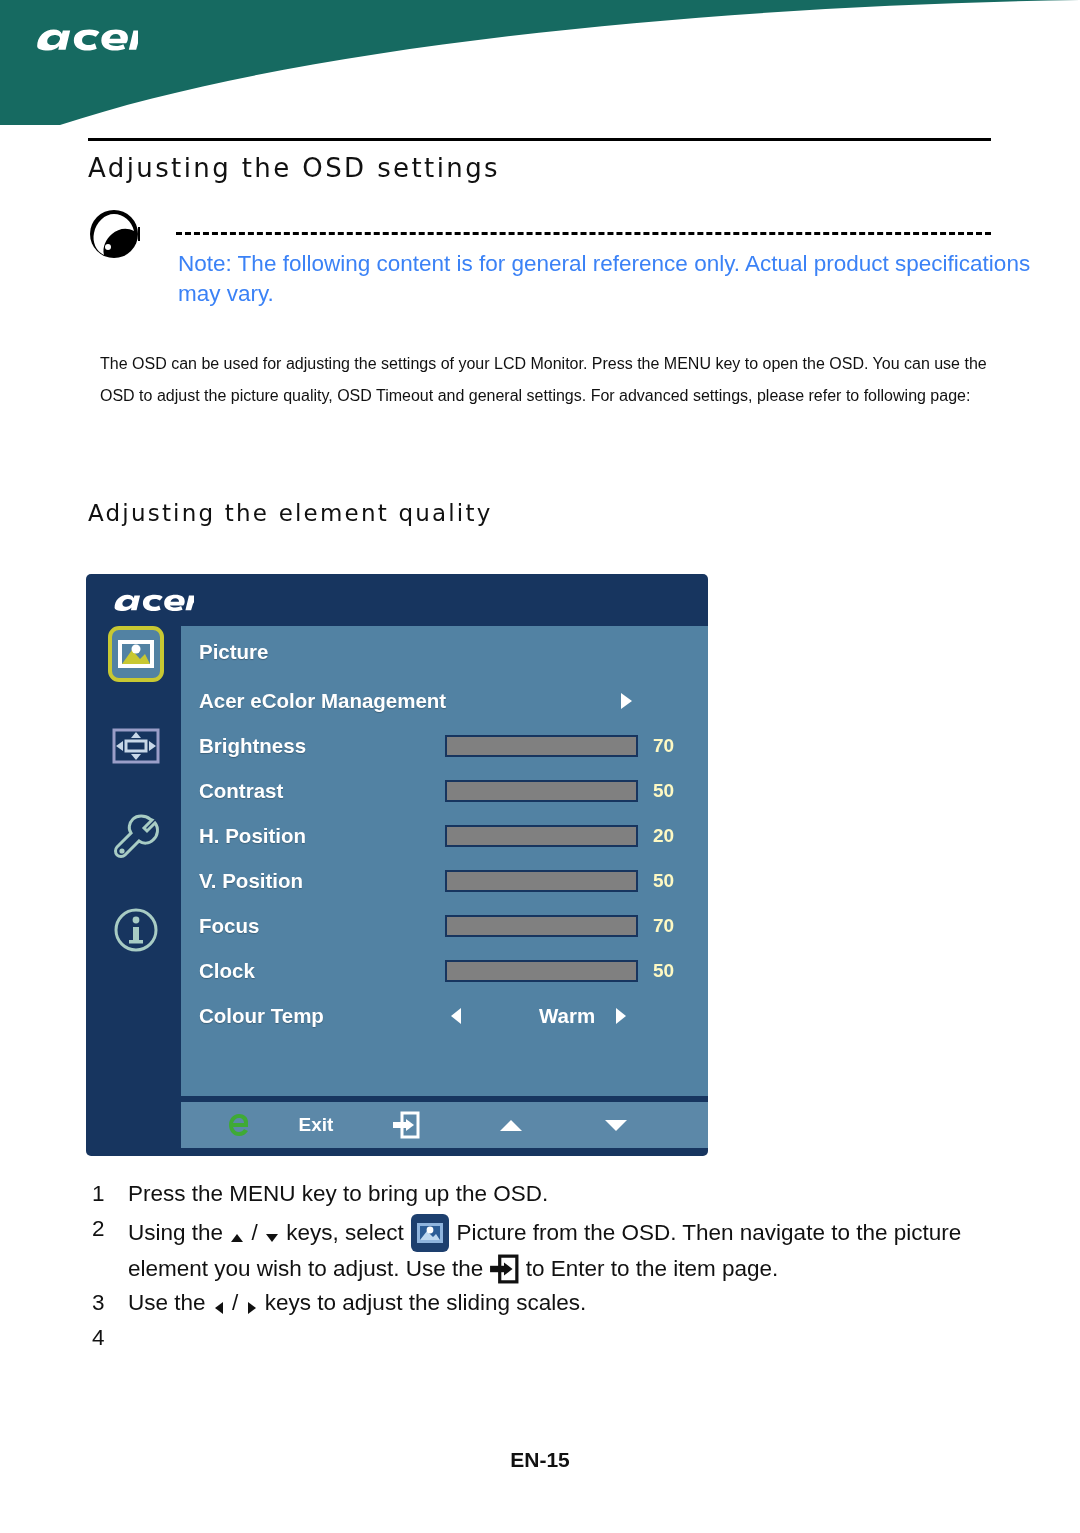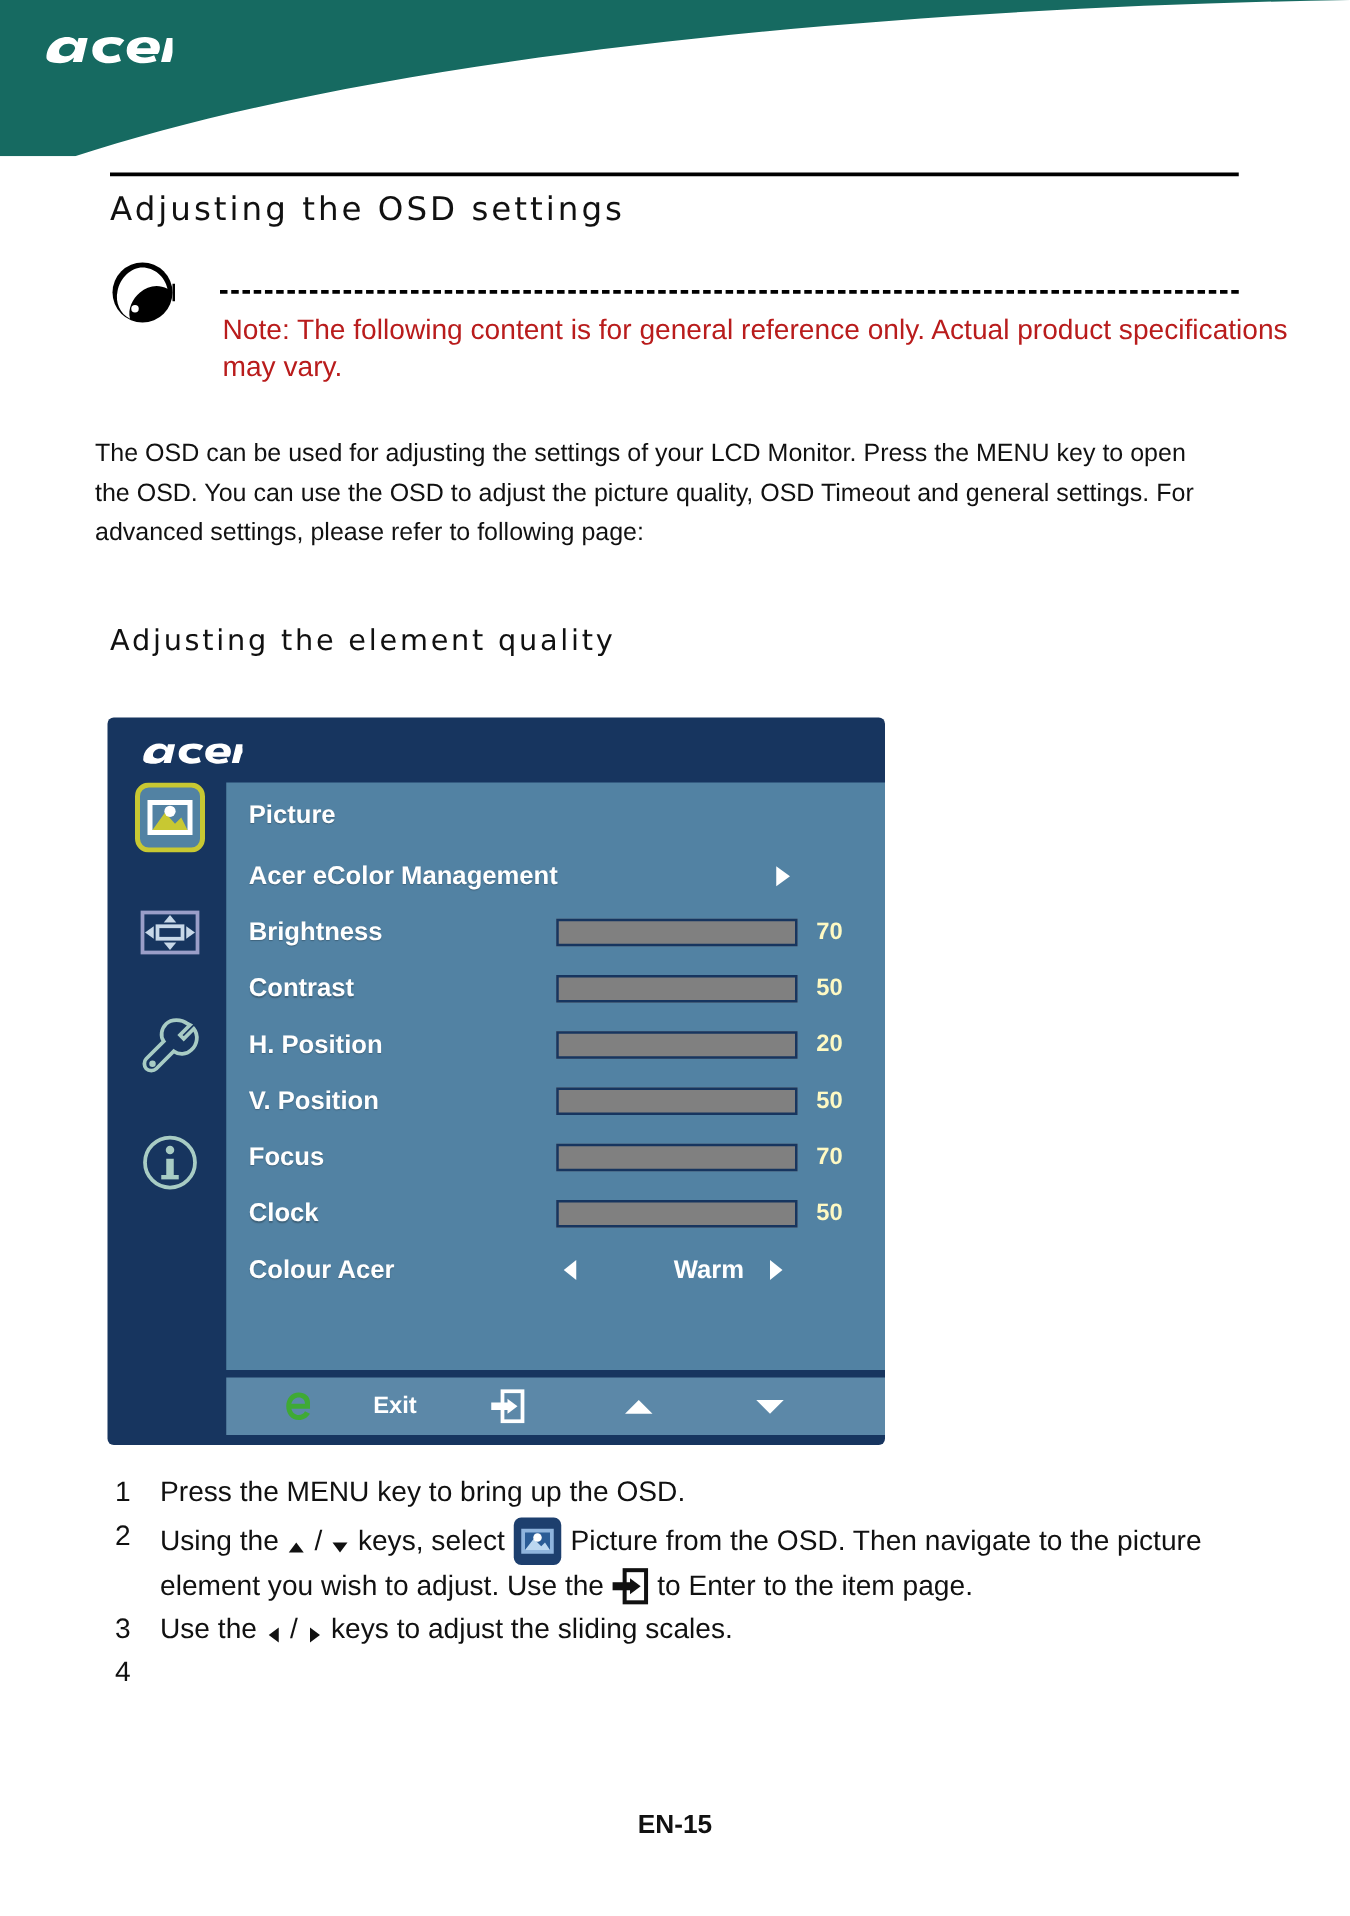--- a/index.html
+++ b/index.html
@@ -74,29 +74,29 @@
     left: 88px; top: 27px;
     width: 815px;
     border-top: 3px dashed #000000;
   }
   .note-text {
     position: absolute;
     left: 90px; top: 44px;
     width: 880px;
     font-size: 22.5px;
     line-height: 30px;
-    color: #b91c1c;
+    color: #3b82f6;
     font-family: "Liberation Sans", sans-serif;
   }
 
   .body-para {
     position: absolute;
-    left: 76px; top: 348px;
+    left: 100px; top: 348px;
     width: 905px;
-    font-size: 20px;
+    font-size: 16px;
     line-height: 31.5px;
     color: #111111;
   }
 
   h2.sub-title {
     position: absolute;
     left: 88px; top: 500px;
     margin: 0;
     font-size: 23px;
     font-weight: 400;
@@ -431,21 +431,21 @@
 
         <div class="osd-row">
           <span class="osd-label">Clock</span>
           <span class="osd-bar">
             <span class="osd-bar-fill" style="width: 50%;"></span>
           </span>
           <span class="osd-value">50</span>
         </div>
 
         <div class="osd-row">
-          <span class="osd-label">Colour Acer</span>
+          <span class="osd-label">Colour Temp</span>
           <span class="osd-arrow-left-sm"></span>
           <span class="osd-optvalue">Warm</span>
           <span class="osd-arrow-right-sm"></span>
         </div>
 
 
       </div>
     </div>
 
     <div class="osd-footer">

